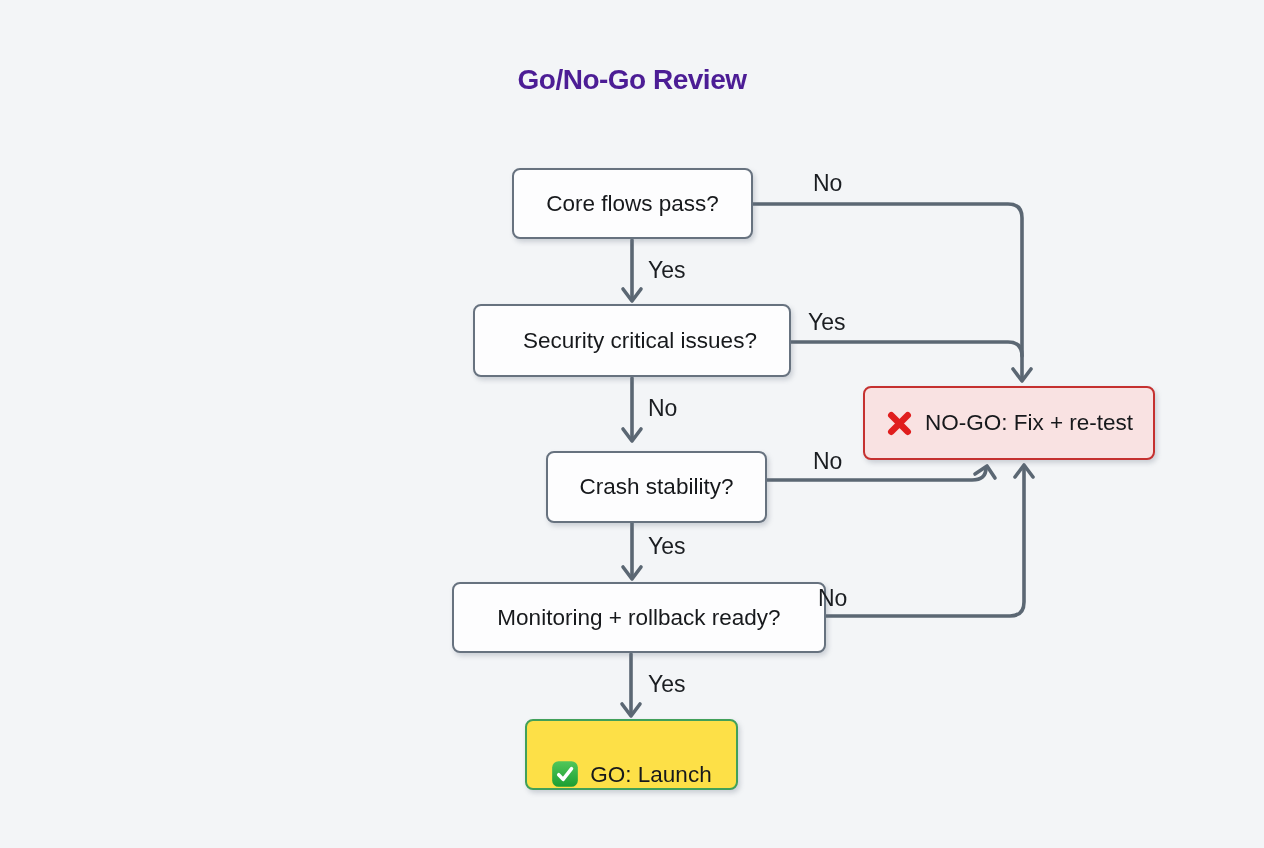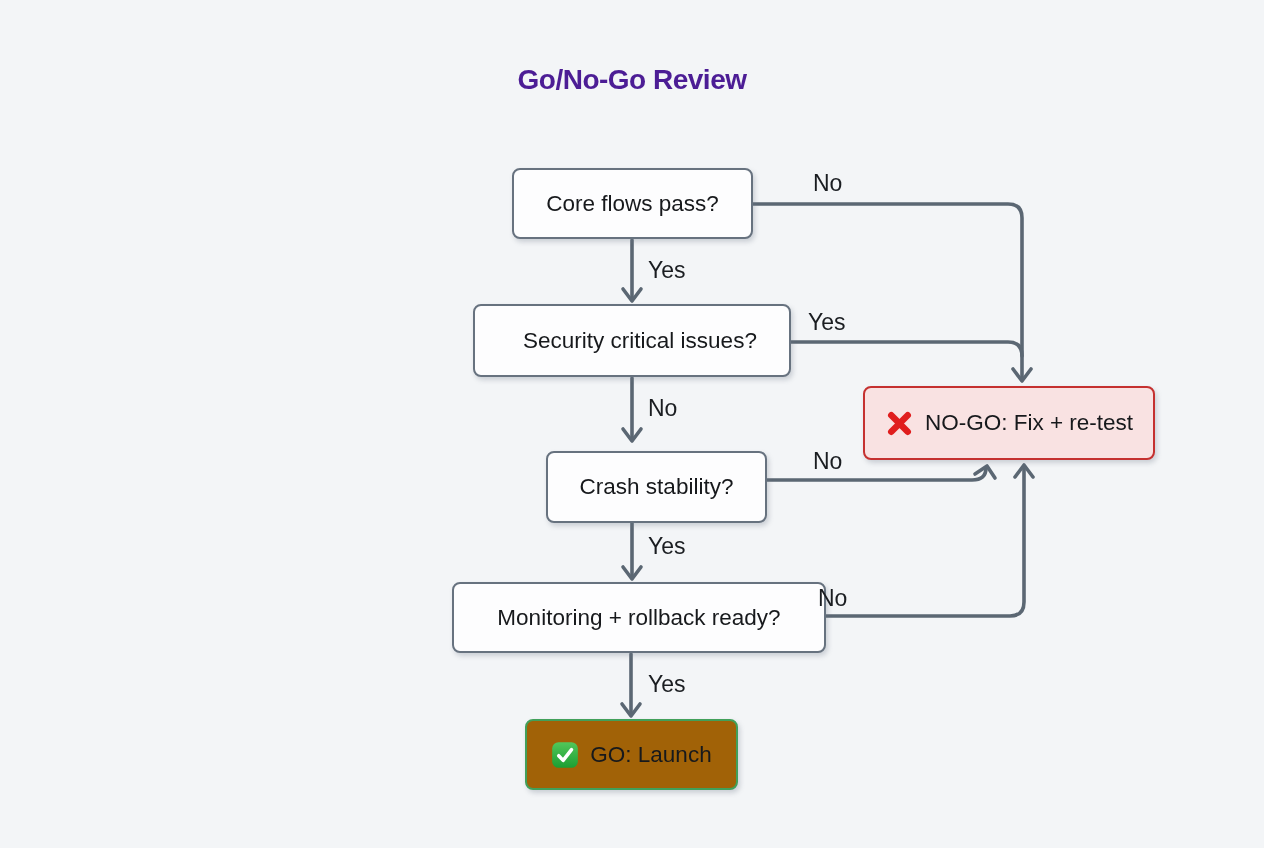--- a/index.html
+++ b/index.html
@@ -43,22 +43,23 @@
     font-size: 22.5px;
     color: #17191c;
     box-sizing: border-box;
     white-space: nowrap;
   }
   .node.negative {
     background: #f9e2e2;
     border-color: #c53130;
   }
   .node.positive {
-    background: #a16207;
+    background: #fde047;
     border-color: #41a05a;
+    align-items: flex-end;
   }
   .edge-label {
     position: absolute;
     font-size: 23px;
     color: #1a1d21;
     white-space: nowrap;
     text-align: center;
   }
   .node .icon { display: inline-flex; flex: 0 0 auto; }
 </style>

